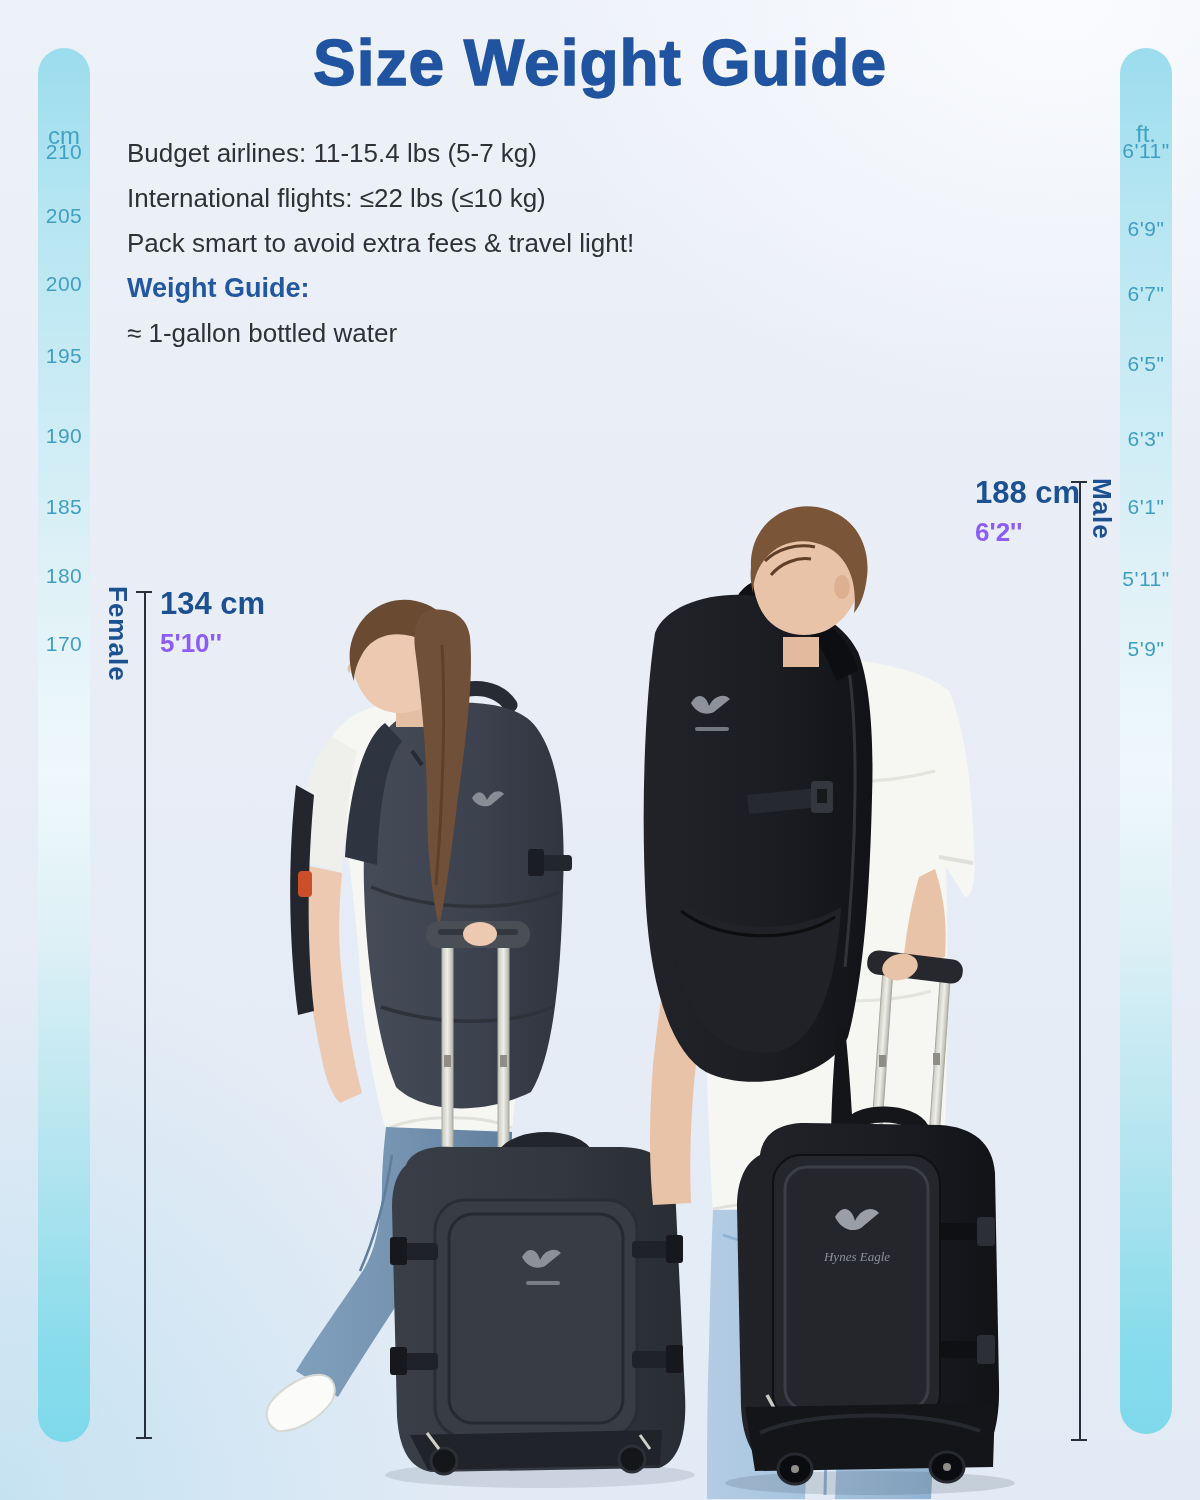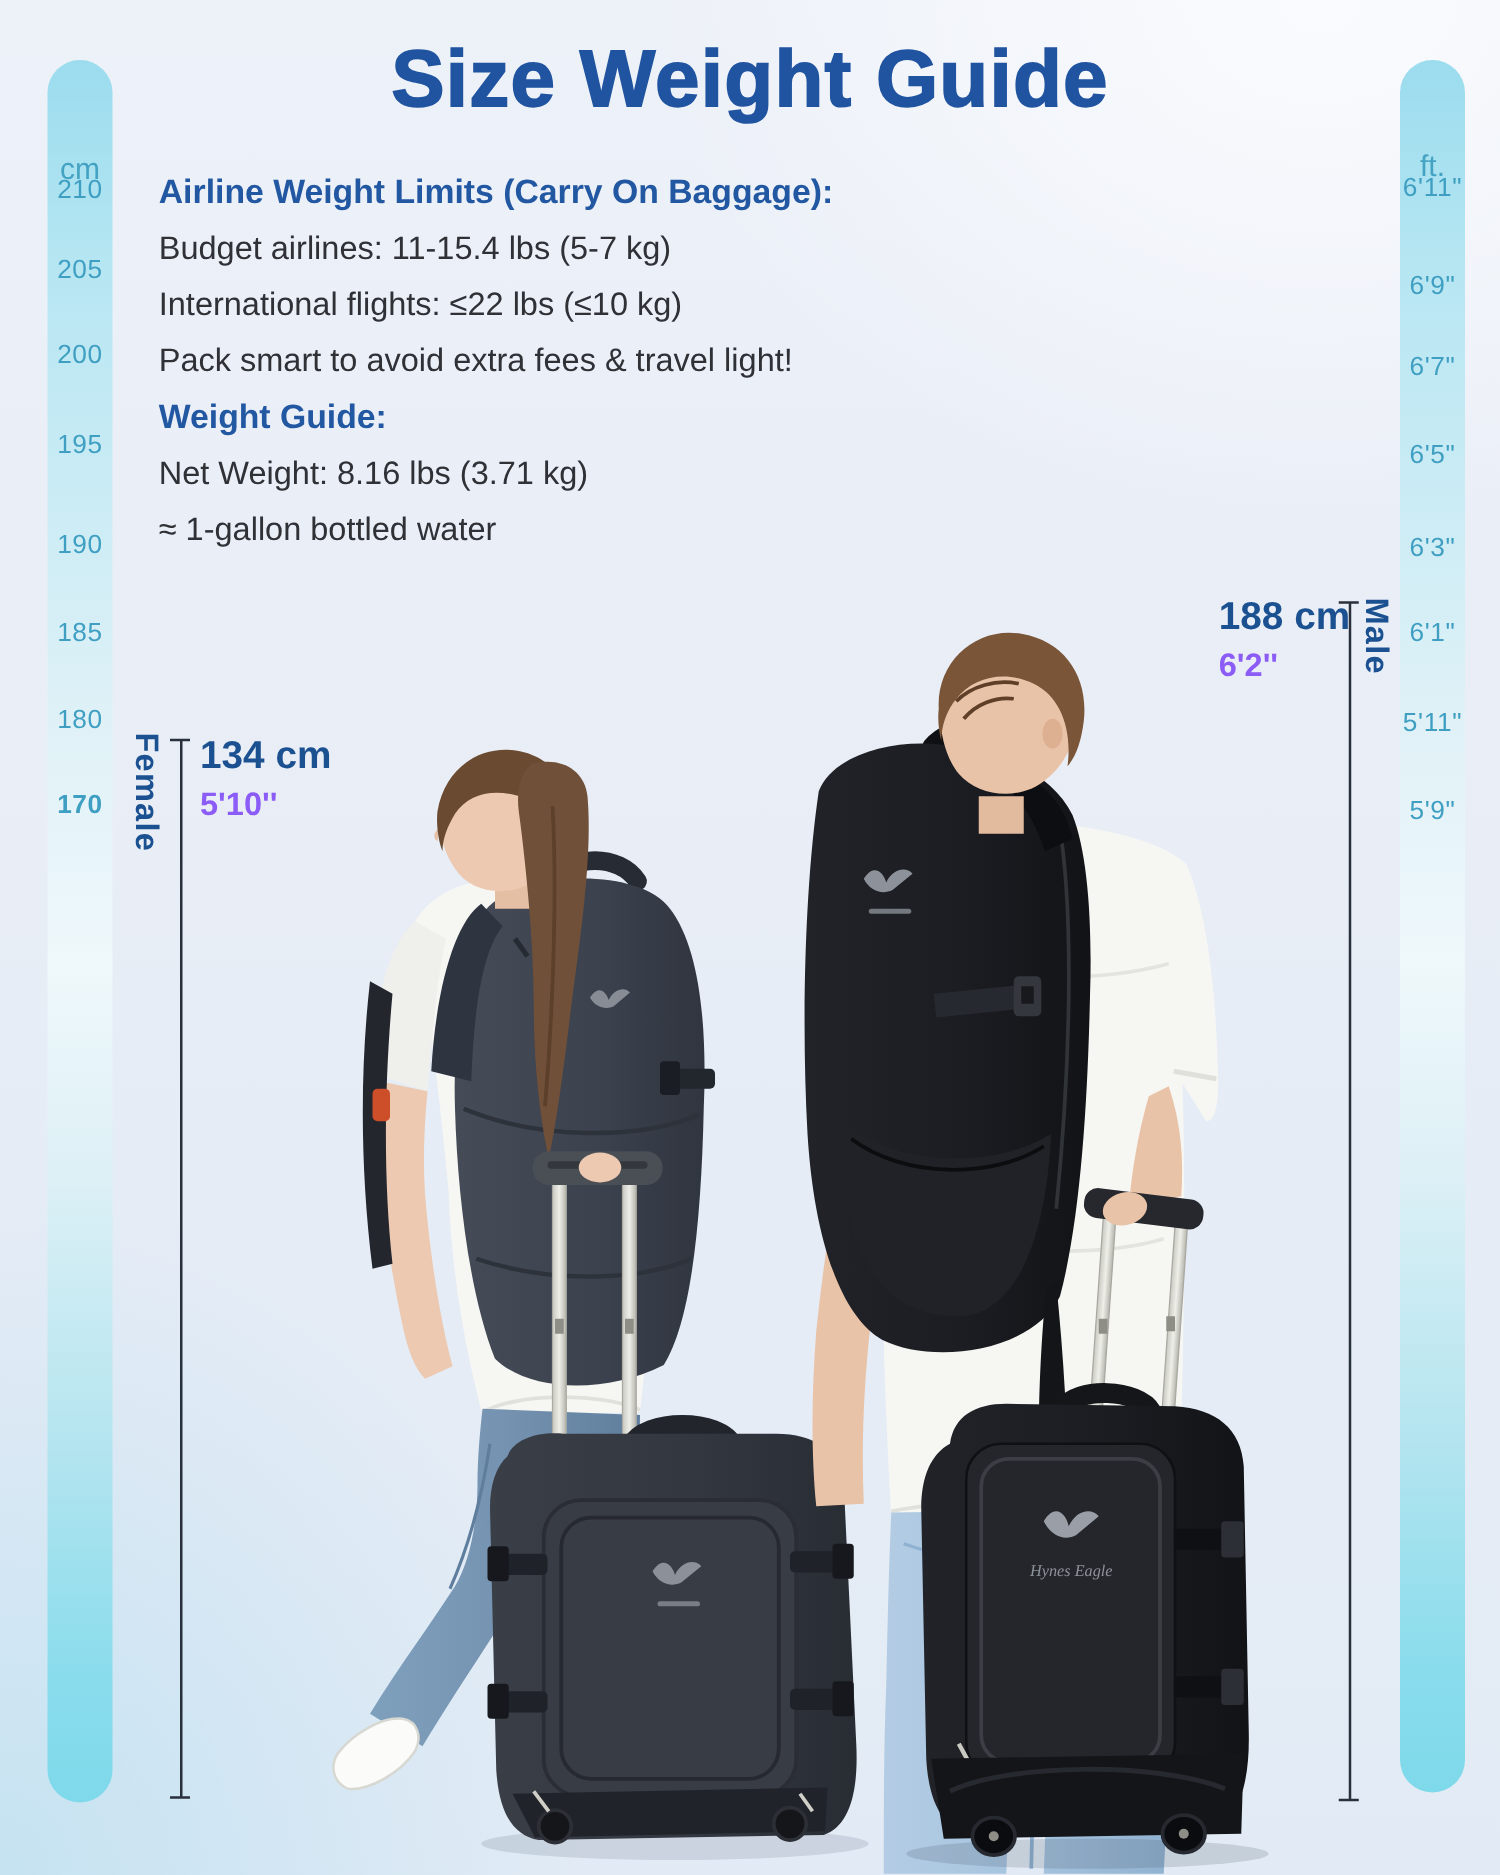--- a/index.html
+++ b/index.html
@@ -40,42 +40,40 @@
 
   <div class="ruler" style="left:38px;top:48px;height:1394px;">
     <div class="unit" style="top:74px;">cm</div>
     <div class="tick" style="top:92px;">210</div>
     <div class="tick" style="top:156px;">205</div>
     <div class="tick" style="top:224px;">200</div>
     <div class="tick" style="top:296px;">195</div>
     <div class="tick" style="top:376px;">190</div>
     <div class="tick" style="top:447px;">185</div>
     <div class="tick" style="top:516px;">180</div>
-    <div class="tick" style="top:584px;font-weight:bold;">170</div>
+    <div class="tick" style="top:584px;">170</div>
   </div>
 
   <div class="ruler" style="left:1120px;top:48px;height:1386px;">
     <div class="unit" style="top:72px;">ft.</div>
     <div class="tick" style="top:91px;">6'11"</div>
     <div class="tick" style="top:169px;">6'9"</div>
     <div class="tick" style="top:234px;">6'7"</div>
     <div class="tick" style="top:304px;">6'5"</div>
     <div class="tick" style="top:379px;">6'3"</div>
     <div class="tick" style="top:447px;">6'1"</div>
     <div class="tick" style="top:519px;">5'11"</div>
     <div class="tick" style="top:589px;">5'9"</div>
   </div>
 
   <div class="info">
-    <div class="line h">Airline Weight Limits (Carry On Baggage):</div>
     <div class="line">Budget airlines: 11-15.4 lbs (5-7 kg)</div>
     <div class="line">International flights: ≤22 lbs (≤10 kg)</div>
     <div class="line">Pack smart to avoid extra fees &amp; travel light!</div>
     <div class="line h">Weight Guide:</div>
-    <div class="line">Net Weight: 8.16 lbs (3.71 kg)</div>
     <div class="line">≈ 1-gallon bottled water</div>
   </div>
 
   <svg class="abs" style="left:180px;top:555px;" width="520" height="935" viewBox="0 0 520 935">
     <defs>
       <linearGradient id="denim1" x1="0" y1="0" x2="1" y2="0">
         <stop offset="0" stop-color="#7fa0bd"></stop>
           <stop offset=".5" stop-color="#7593b0"></stop>
           <stop offset="1" stop-color="#5f7e9d"></stop>
       </linearGradient>

